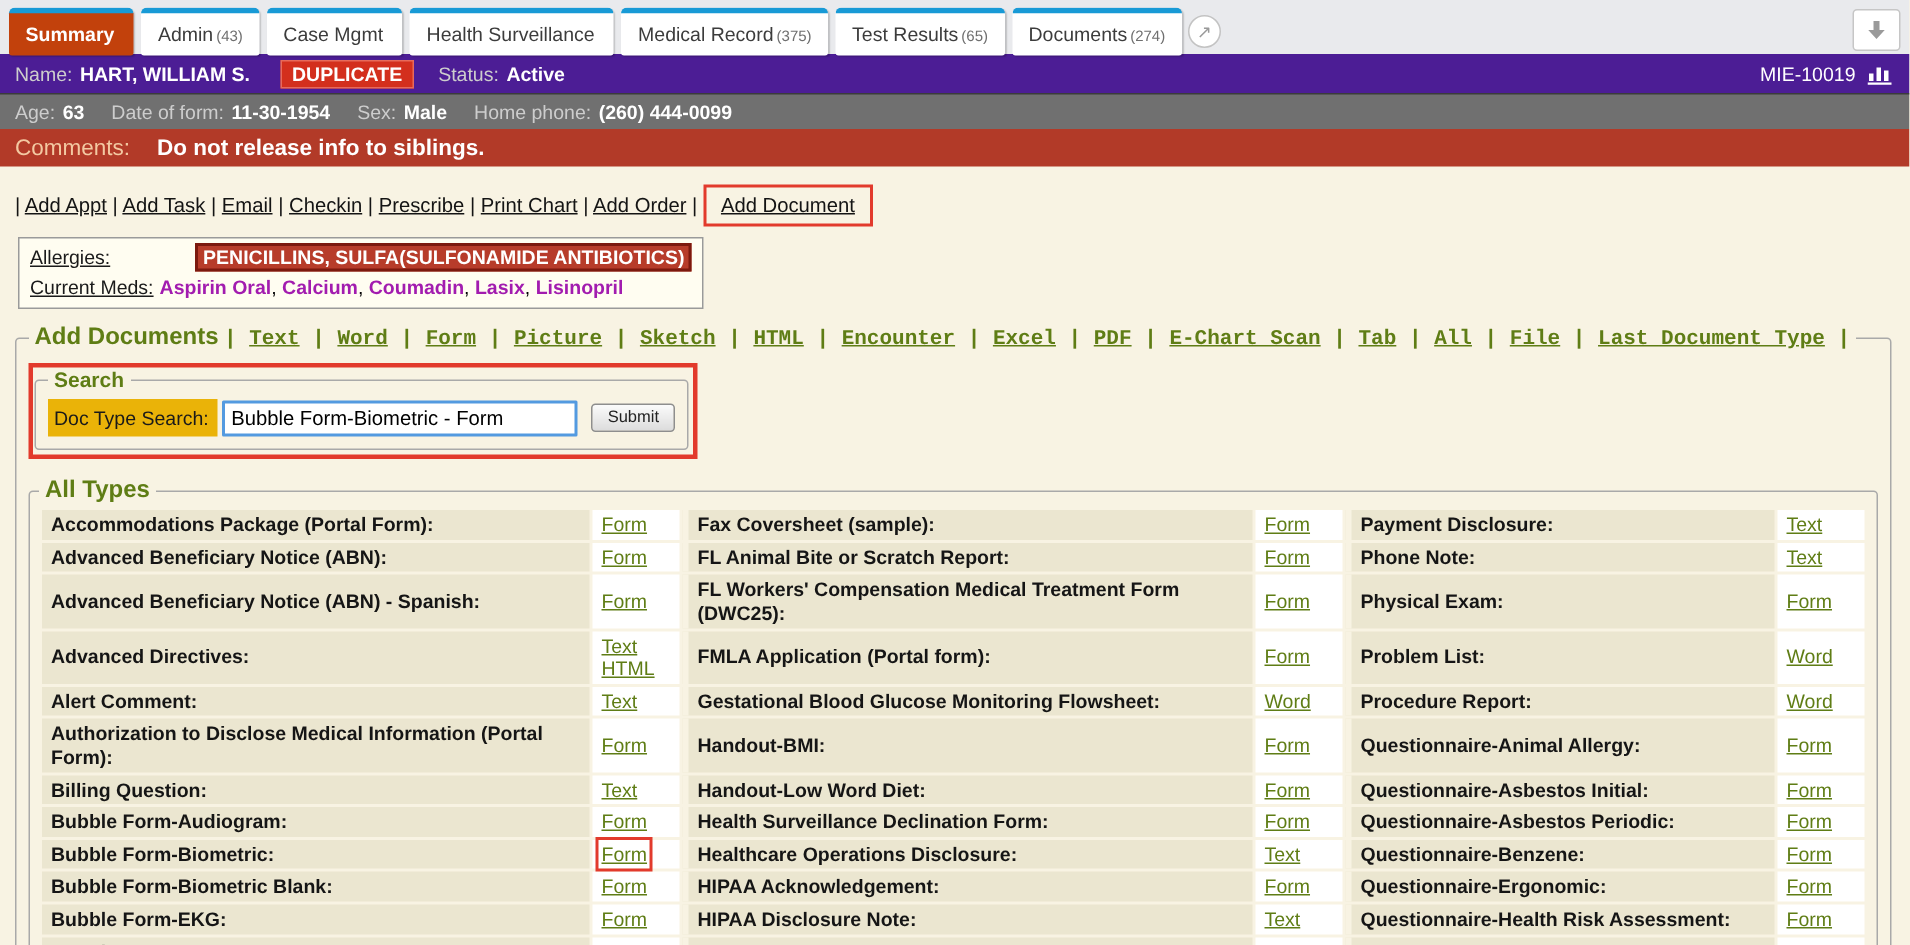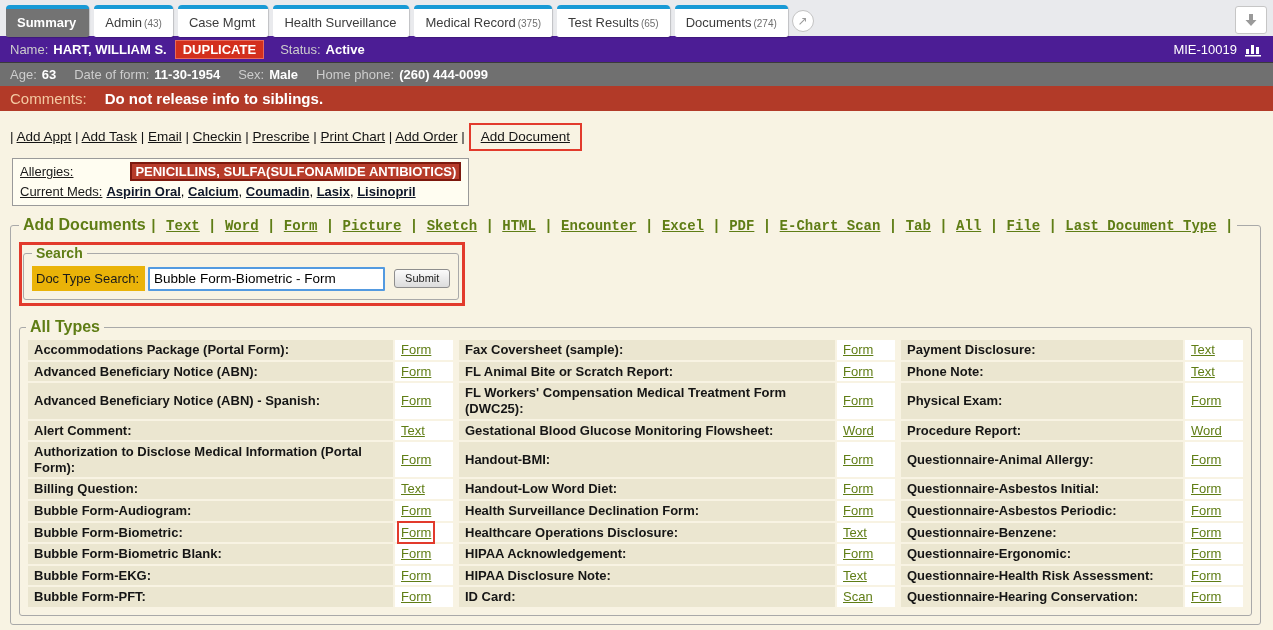--- a/index.html
+++ b/index.html
@@ -6,21 +6,21 @@
   html,body { width:1273px; height:630px; overflow:hidden; }
   body { font-family:"Liberation Sans","DejaVu Sans",sans-serif; font-size:13px; background:#f8f3e3; }
   a { cursor:pointer; }
 
   
   .tabbar { height:36px; background:#e9eaed; display:flex; align-items:flex-start; padding:5px 6px 0 6px; position:relative; }
   .tabs-list { display:flex; gap:5px; align-items:flex-start; }
   .tab { background:#ffffff; border-top:4px solid #189ad6; border-radius:4px 4px 2px 2px; padding:6px 11px 7px 11px; color:#3c3c3c; white-space:nowrap; box-shadow:1px 1px 1px rgba(0,0,0,.18); cursor:pointer; }
   .tab .tab-label { font-size:13px; }
   .tab .tab-count { font-size:10px; color:#6f6f6f; margin-left:2px; }
-  .tab.active { background:#737373; border-top-color:#189ad6; color:#fff; font-weight:bold; }
+  .tab.active { background:#c2410c; border-top-color:#189ad6; color:#fff; font-weight:bold; }
   .tab.active .tab-count { color:#e6f4fb; }
   .popout { width:22px; height:22px; border-radius:50%; border:1px solid #c3c3c3; background:#fff; color:#9a9a9a; font-size:12px; line-height:20px; text-align:center; margin:5px 0 0 4px; cursor:pointer; }
   .tab-spacer { flex:1; }
   .dl-btn { width:32px; height:28px; background:#fff; border:1px solid #c6c6c6; border-radius:3px; margin-top:1px; display:flex; align-items:center; justify-content:center; cursor:pointer; }
 
   
   .bar { display:flex; align-items:center; color:#fff; padding:0 10px; }
   .bar-name { background:#4c1d95; height:26px; font-size:13px; }
   .bar-demo { background:#707070; height:24px; border-top:1px solid #3b3b3b; font-size:13px; }
   .bar-comments { background:#b23a28; height:25px; font-size:15px; }
@@ -35,21 +35,21 @@
   
   .main { padding:12px 10px 0 10px; }
   .actions { font-size:13.5px; color:#141414; }
   .actions a, .pipe { color:#141414; }
   .actions a { text-decoration:underline; }
   .hl-pill { border:2px solid #e23a2c; padding:4px 10px 5px 10px; display:inline-block; }
 
   .allergy-box { display:inline-block; border:1px solid #9a9a9a; background:#fffdf1; padding:3px 7px; margin:7px 0 0 2px; line-height:1.55; }
   .allergy-box .rowlab { color:#1a1a1a; text-decoration:underline; }
   .allergy-val { background:#b73c2a; border:2px solid #7c190e; color:#fff; font-weight:bold; padding:0 3px; margin-left:24px; }
-  .meds a { color:#0f172a; font-weight:bold; text-decoration:underline; }
+  .meds a { color:#a21caf; font-weight:bold; }
   .allergy-grid { display:grid; grid-template-columns:auto auto; column-gap:4px; }
 
   
   fieldset { border:1px solid #a9a9a9; border-radius:3px; padding:4px 8px 8px 8px; }
   .fs-adddocs { margin:10px 2px 0 0; }
   legend { padding:0 4px; }
   .green-title { color:#5f7d15; font-weight:bold; font-size:16px; }
   .green-links { font-size:14px; font-weight:bold; color:#5f7d15;font-family:Liberation Mono, monospace; }
   .green-links a { color:#5f7d15; text-decoration:underline; }
 
@@ -113,21 +113,21 @@
   <div class="tab-spacer"></div>
   <div class="dl-btn">
     <svg class="icon-svg" width="14" height="14" viewBox="0 0 14 14">
         <path d="M5 1h4v6h3.5L7 13 1.5 7H5z" fill="#9a9a9a"></path>
       </svg>
   </div>
 </div>
 
 <div class="bar bar-name">
   <span class="lab">Name:</span>
-  <span class="val" style="margin-right:4px">HART, WILLIAM S.</span>
+  <span class="val" style="margin-right:16px">HART, WILLIAM S.</span>
   <span class="dup-badge">DUPLICATE</span>
   <span class="lab">Status:</span>
   <span class="val">Active</span>
   <span class="right">
     <span class="chart-id">MIE-10019</span>
     <svg class="icon-svg" width="18" height="15" viewBox="0 0 18 15">
         <g fill="#fff">
           <rect x="1" y="7" width="3" height="5"></rect>
           <rect x="6" y="3" width="3" height="9"></rect>
           <rect x="11" y="5" width="3" height="7"></rect>
@@ -212,20 +212,28 @@
             </tr>
             <tr>
               <td class="lbl c0">Advanced Beneficiary Notice (ABN) - Spanish:</td>
               <td class="lnk"><a>Form</a></td>
               <td class="lbl c1">FL Workers' Compensation Medical Treatment Form (DWC25):</td>
               <td class="lnk"><a>Form</a></td>
               <td class="lbl c2">Physical Exam:</td>
               <td class="lnk"><a>Form</a></td>
             </tr>
             <tr>
+              <td class="lbl c0">Advanced Directives:</td>
+              <td class="lnk"><a>Text</a><br><a>HTML</a></td>
+              <td class="lbl c1">FMLA Application (Portal form):</td>
+              <td class="lnk"><a>Form</a></td>
+              <td class="lbl c2">Problem List:</td>
+              <td class="lnk"><a>Word</a></td>
+            </tr>
+            <tr>
               <td class="lbl c0">Alert Comment:</td>
               <td class="lnk"><a>Text</a></td>
               <td class="lbl c1">Gestational Blood Glucose Monitoring Flowsheet:</td>
               <td class="lnk"><a>Word</a></td>
               <td class="lbl c2">Procedure Report:</td>
               <td class="lnk"><a>Word</a></td>
             </tr>
             <tr>
               <td class="lbl c0">Authorization to Disclose Medical Information (Portal Form):</td>
               <td class="lnk"><a>Form</a></td>

